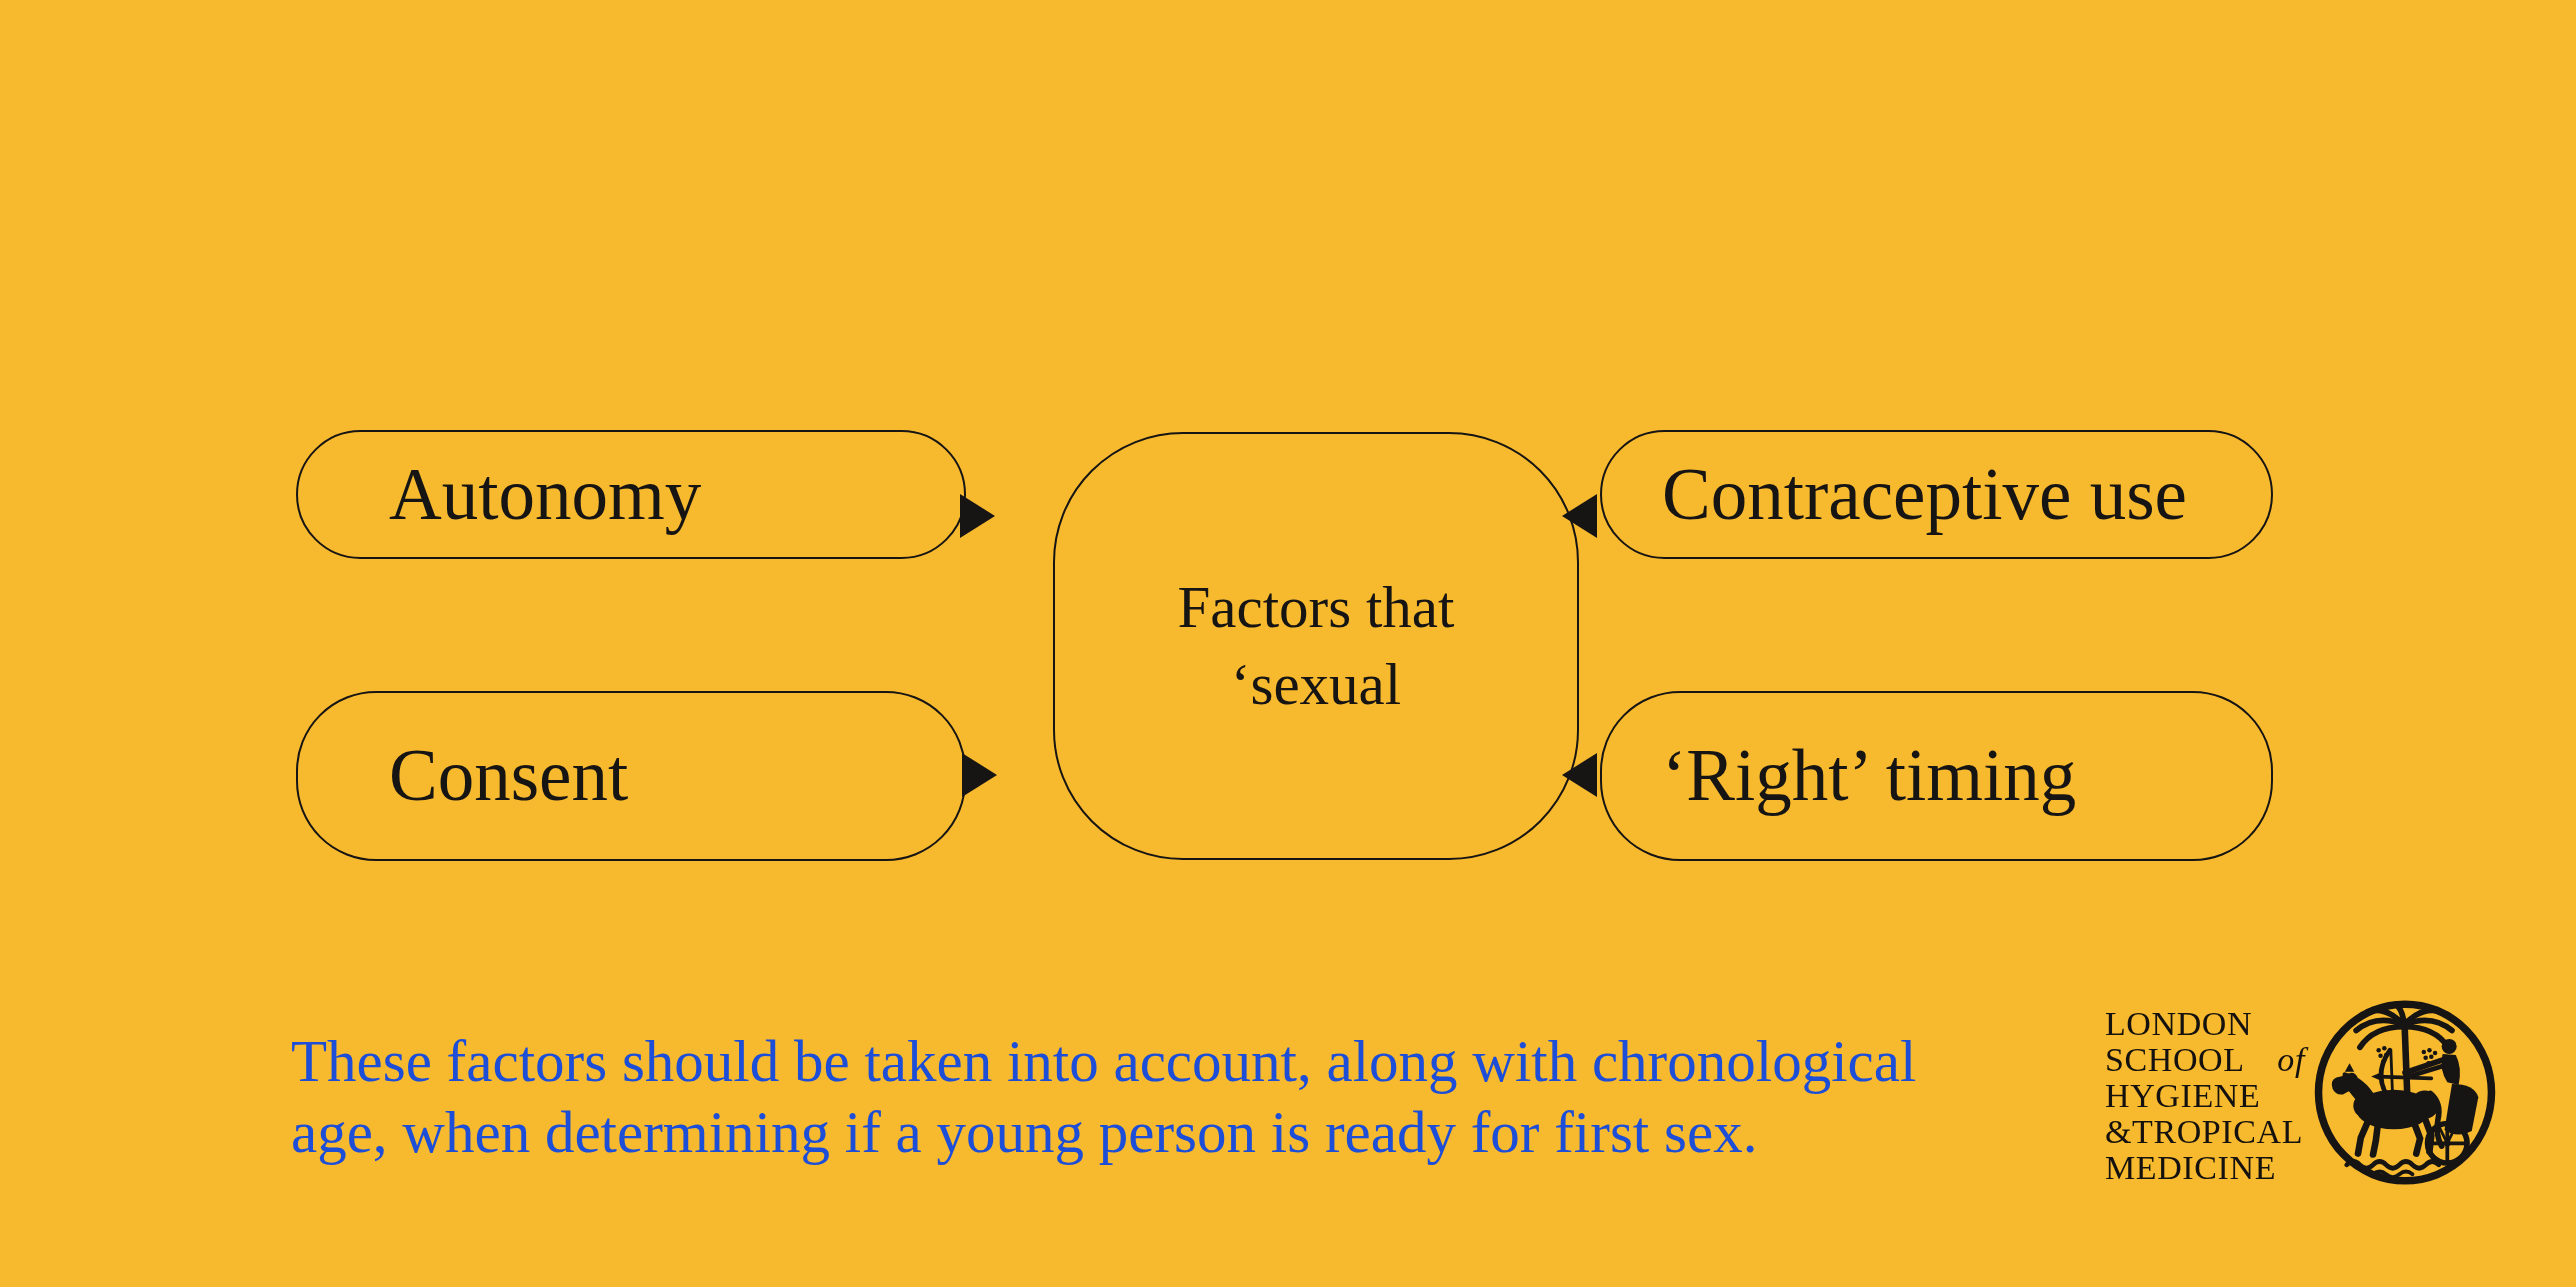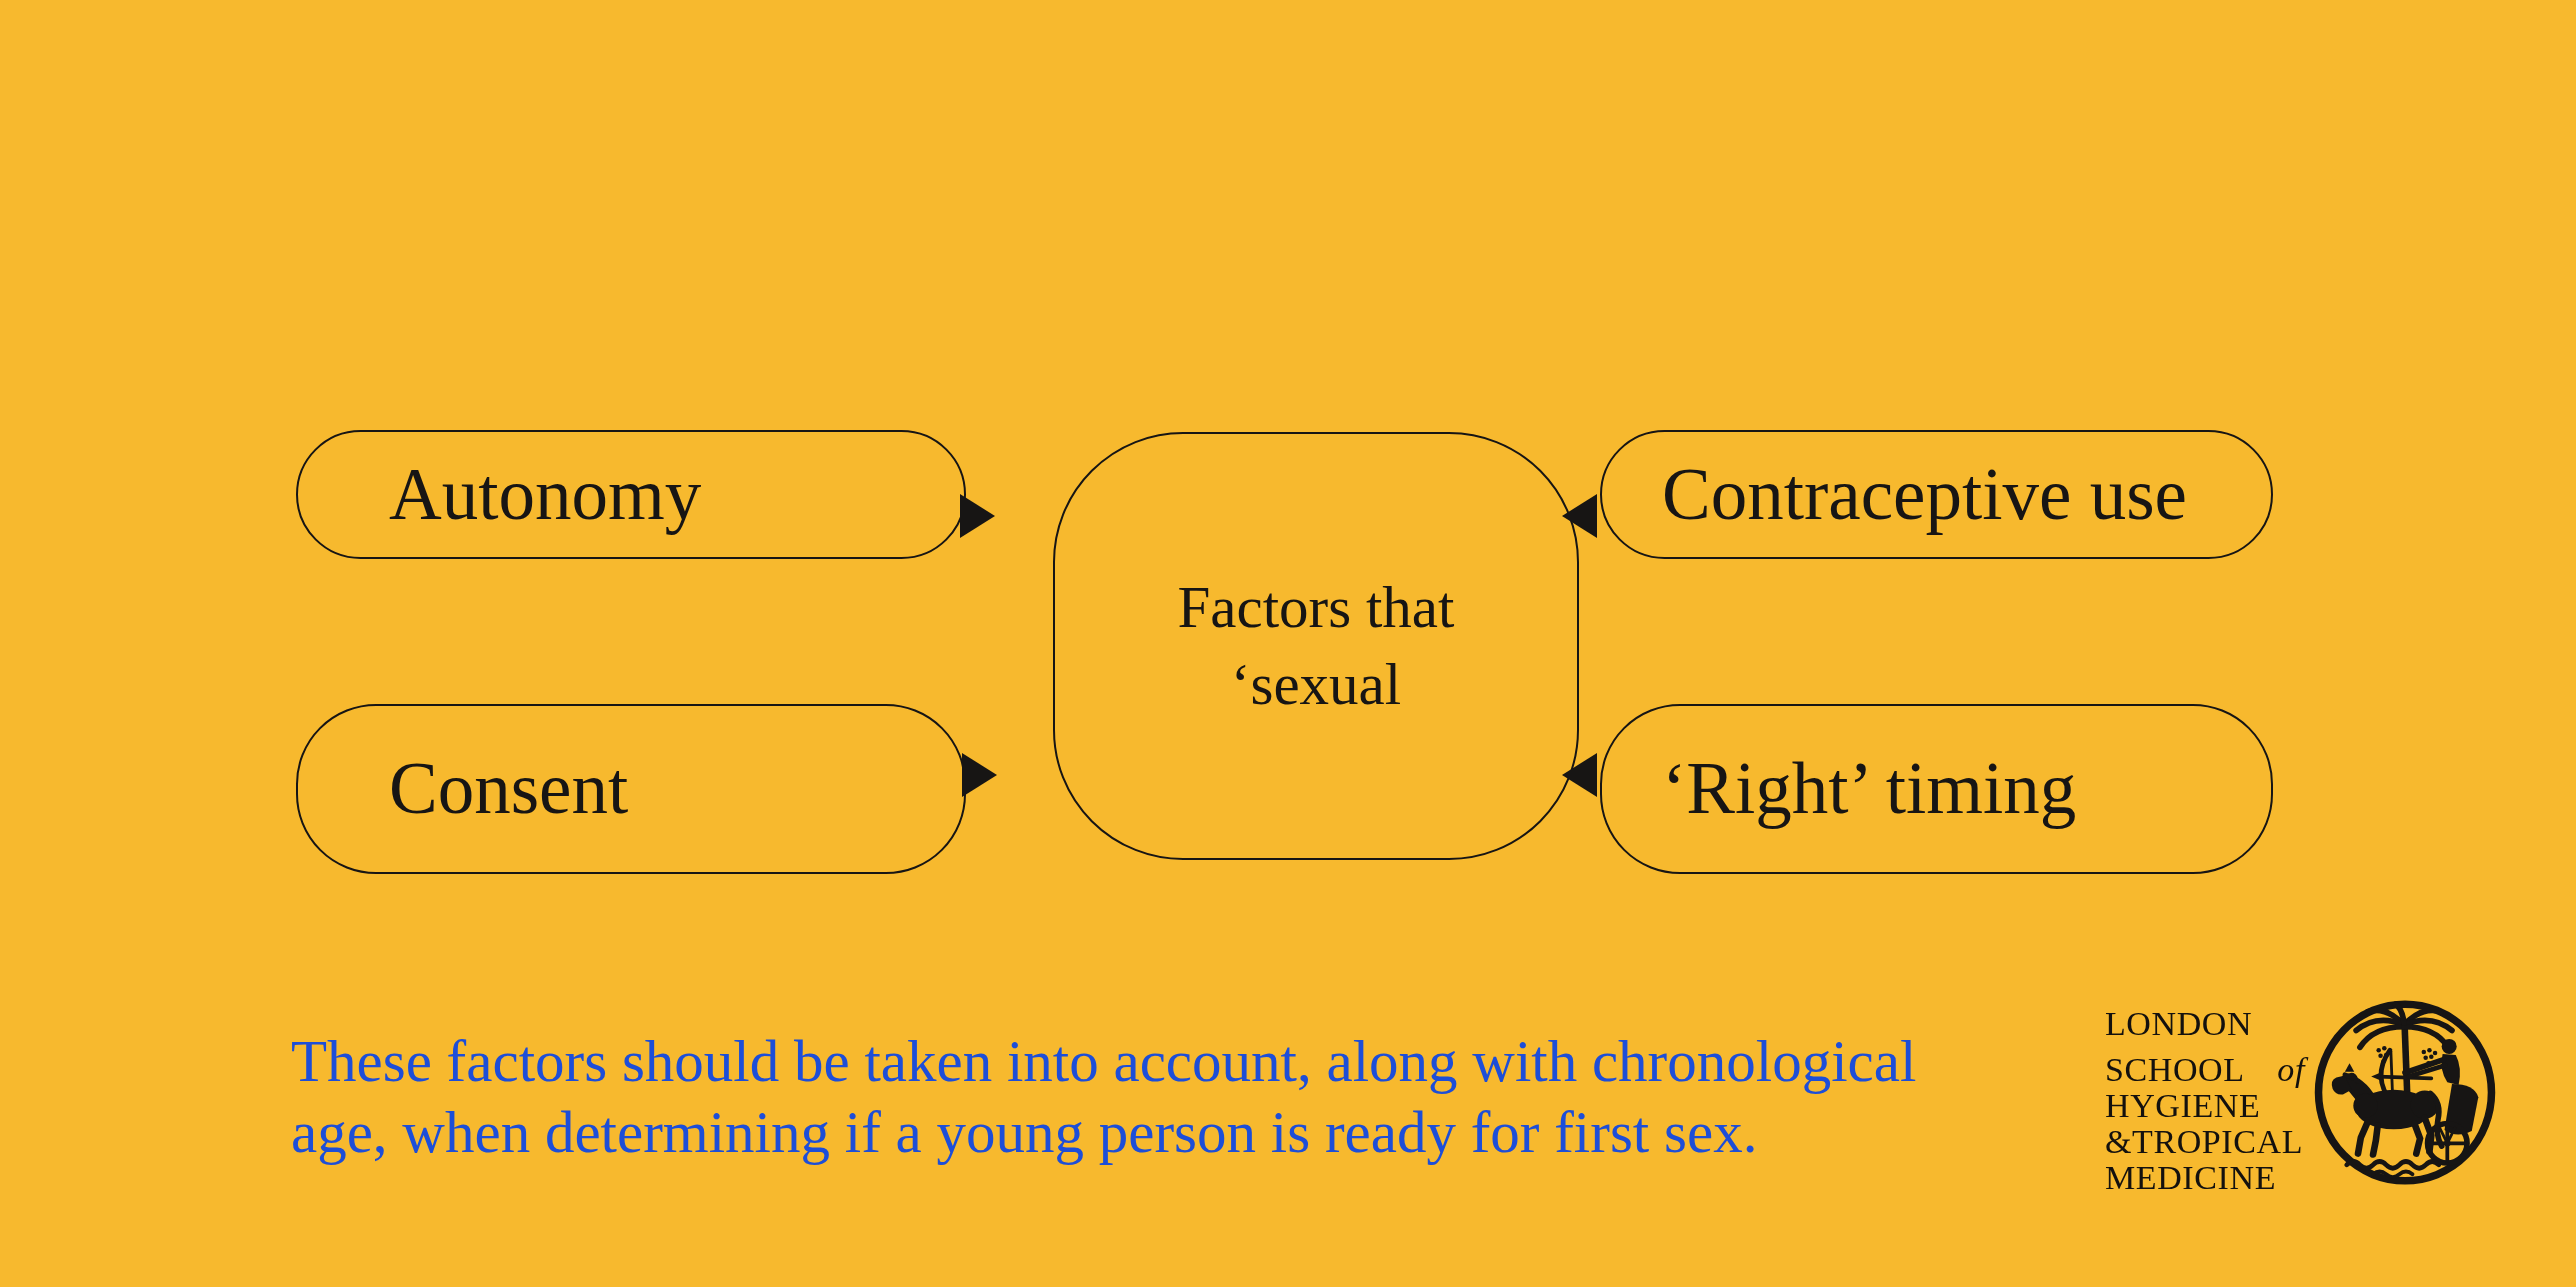--- a/index.html
+++ b/index.html
@@ -36,21 +36,21 @@
     border-radius: 80px;
     display: flex;
     align-items: center;
     font-size: 73px;
     background: transparent;
     white-space: nowrap;
   }
   .factor-box.left-col  { left: 296px;  width: 670px; padding-left: 91px; }
   .factor-box.right-col { left: 1600px; width: 673px; padding-left: 60px; }
   .row-top    { top: 430px;  height: 129px; }
-  .row-bottom { top: 691px; height: 170px; margin-top: 13px; }
+  .row-bottom { top: 691px; height: 170px; }
   .center-box {
     position: absolute;
     left: 1022px; top: 432px;
     width: 526px; height: 428px;
     box-sizing: border-box;
     border: 2.4px solid #171514;
     border-radius: 130px;
     display: flex;
     flex-direction: column;
     align-items: center;
@@ -91,21 +91,20 @@
   .logo-line {
     text-align: justify;
     text-align-last: justify;
     letter-spacing: 0.6px;
     white-space: nowrap;
   }
   .logo-line-flex {
     display: flex;
     justify-content: space-between;
     align-items: baseline;
-    margin-top: 10px;
   }
   .logo-line-flex .of { font-style: italic; text-transform: lowercase; }
   .crest {
     position: absolute;
     left: 2311px; top: 997px;
     width: 188px; height: 191px;
   }
   .crest svg { width: 100%; height: 100%; display: block; }
 </style>
 </head>

